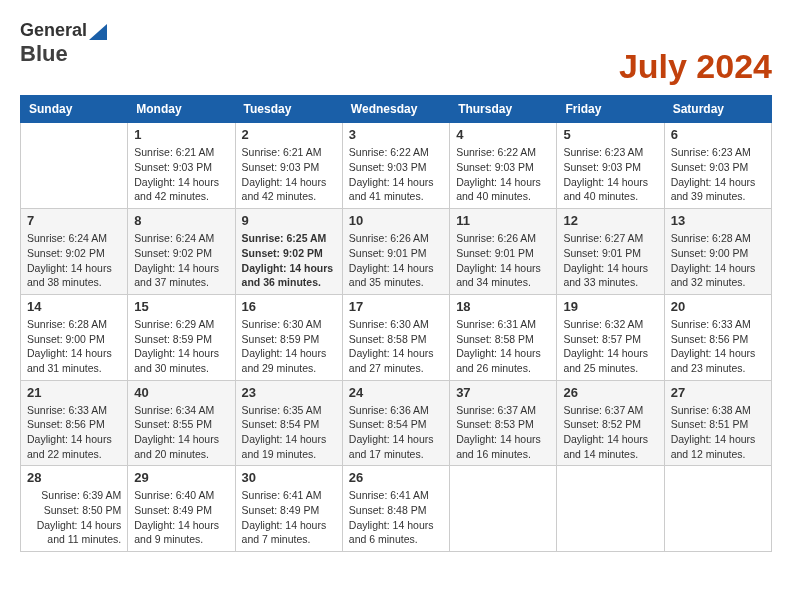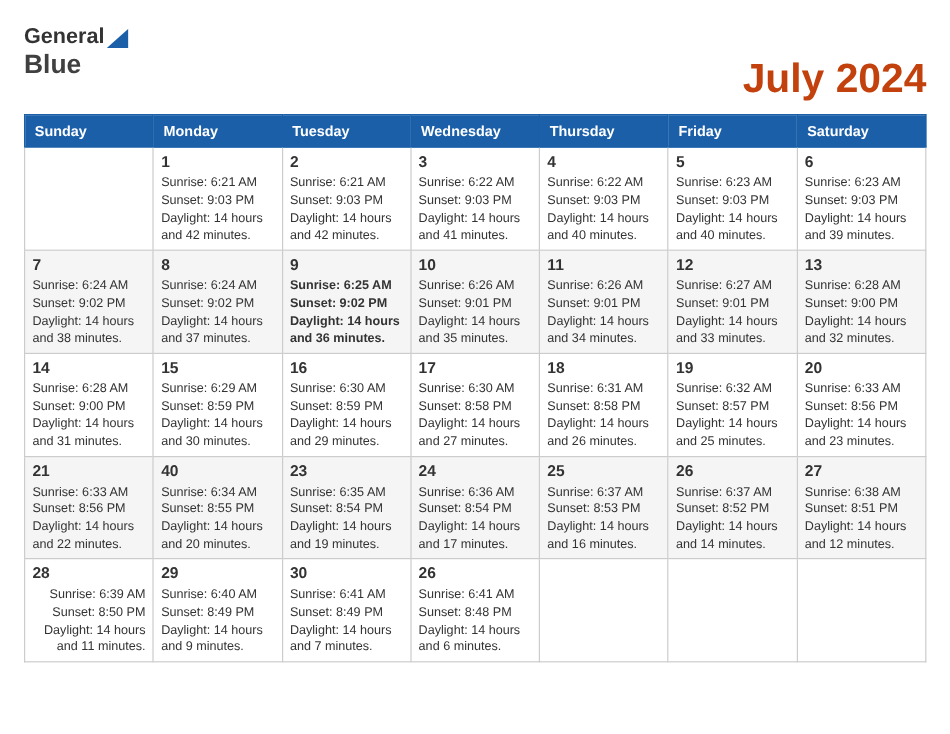--- a/index.html
+++ b/index.html
@@ -291,21 +291,21 @@
 and 19 minutes.</div>
         </td>
         <td>
           <span class="day-number">24</span>
           <div class="day-info" style="white-space: pre-line;">Sunrise: 6:36 AM
 Sunset: 8:54 PM
 Daylight: 14 hours
 and 17 minutes.</div>
         </td>
         <td>
-          <span class="day-number">25</span>
+          <span class="day-number">37</span>
           <div class="day-info" style="white-space: pre-line;">Sunrise: 6:37 AM
 Sunset: 8:53 PM
 Daylight: 14 hours
 and 16 minutes.</div>
         </td>
         <td>
           <span class="day-number">26</span>
           <div class="day-info" style="white-space: pre-line;">Sunrise: 6:37 AM
 Sunset: 8:52 PM
 Daylight: 14 hours

